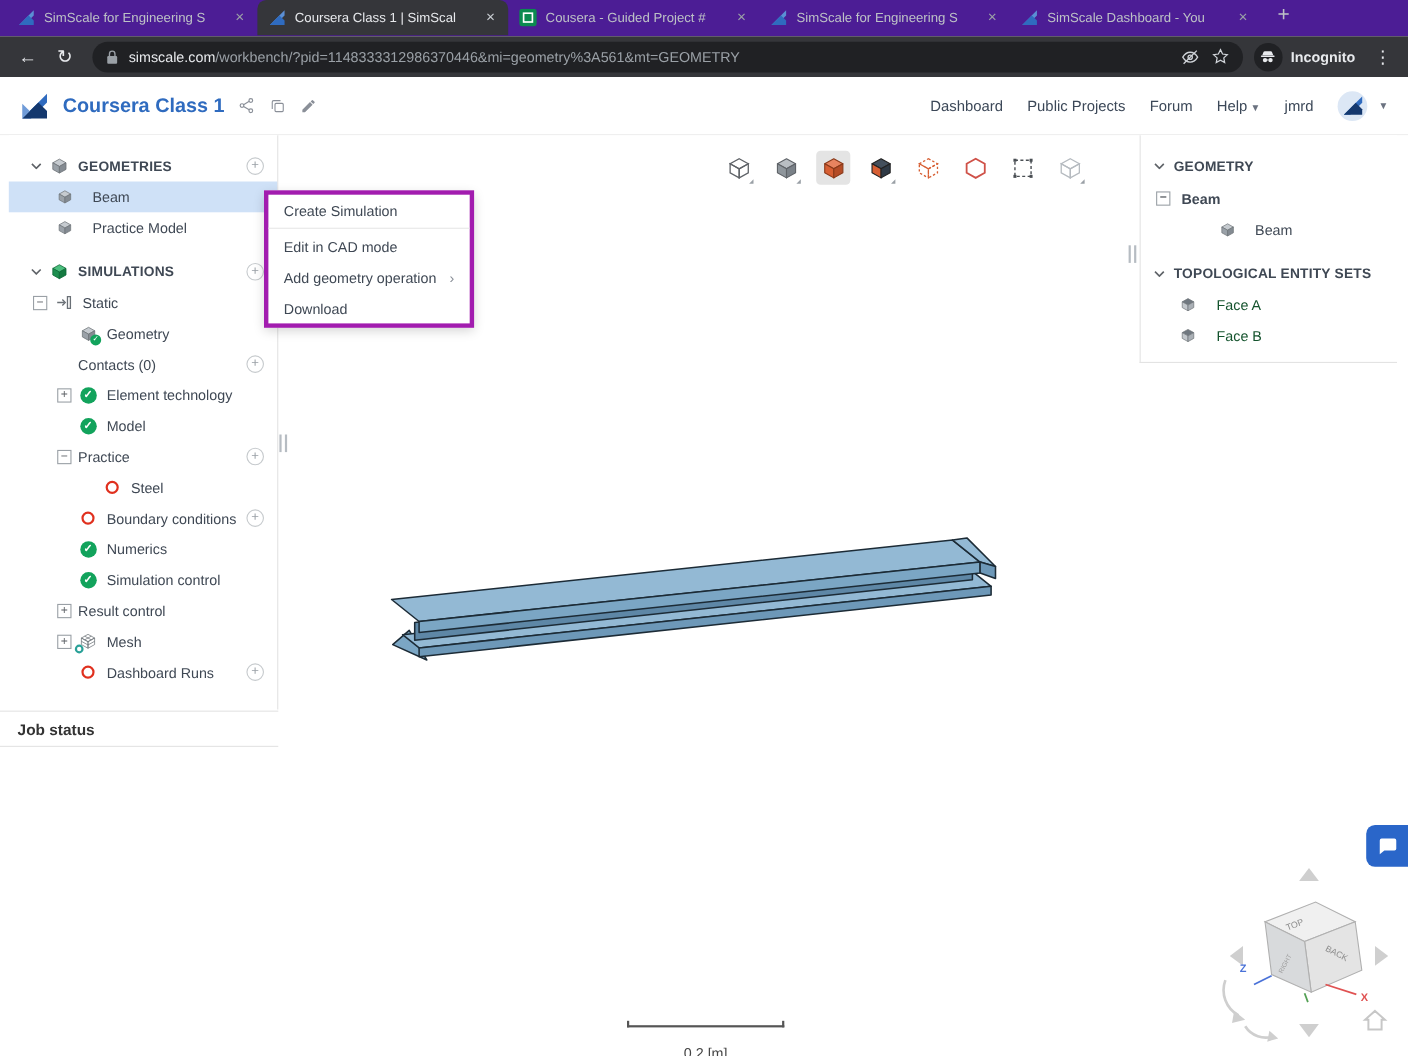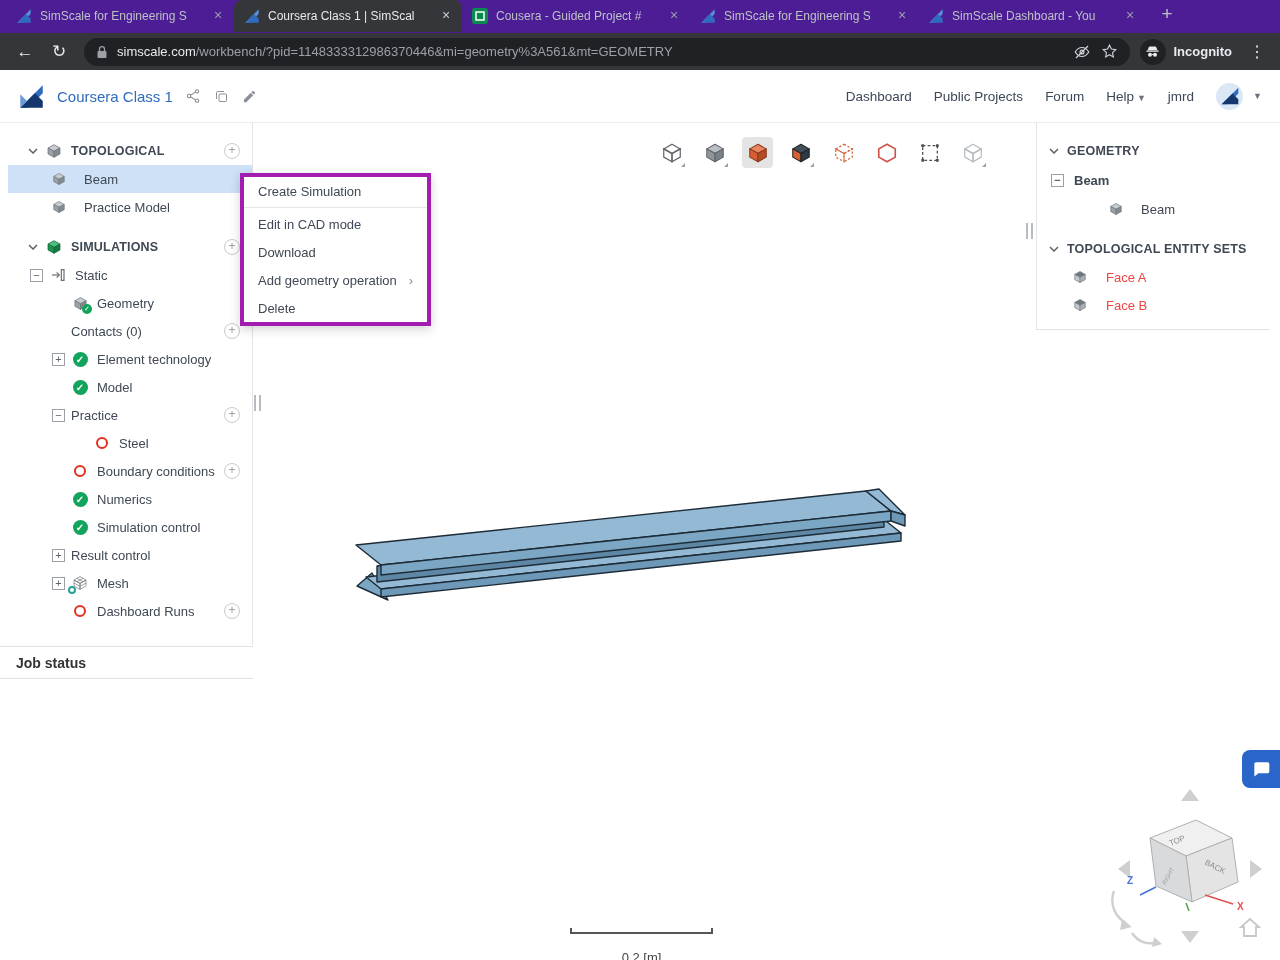--- a/index.html
+++ b/index.html
@@ -31,21 +31,21 @@
   .incognito-badge { display:flex; align-items:center; gap:8px; color:#e8eaed; font-size:13px;
     font-weight:bold; padding-right:8px; }
   .spy-circle { width:26px; height:26px; border-radius:50%; background:#202124; display:flex;
     align-items:center; justify-content:center; }
   .kebab { color:#e8eaed; font-size:16px; width:26px; text-align:center; background:none; border:none; }
 
   
   .appheader { height:53px; background:#fff; display:flex; align-items:center; padding:0 18px;
     border-bottom:1px solid #ececec; }
   .applogo { width:27px; height:27px; display:inline-flex; }
-  .apptitle { color:var(--accent-blue,#2f6bbf); font-weight:normal; font-size:15px; margin:0 4px 0 12px; }
+  .apptitle { color:var(--accent-blue,#2f6bbf); font-weight:bold; font-size:18px; margin:0 4px 0 12px; }
   .title-tools { display:flex; gap:13px; align-items:center; margin-left:8px; }
   .ttool { display:inline-flex; background:none; border:none; }
   .header-right { margin-left:auto; display:flex; align-items:center; gap:22px; font-size:13.5px; color:#3c4858; }
   .hnav { color:#3c4858; text-decoration:none; }
   .help-caret { font-size:9px; color:#6b7280; margin-left:3px; }
   .avatar { width:27px; height:27px; border-radius:50%; overflow:hidden; background:#dce7f5;
     display:inline-flex; align-items:center; justify-content:center; }
   .av-caret { font-size:9px; color:#6b7280; margin-left:-12px; }
 
   
@@ -89,21 +89,21 @@
   .ctx-item .sub { margin-left:auto; color:#8a8f98; font-size:13px; }
   .ctx-sep { height:1px; background:#e6e6e6; margin:2px 0; }
 
   
   .rightpanel { position:absolute; right:10px; top:0; width:234px; border-left:1px solid #e3e3e3;
     border-bottom:1px solid #e3e3e3; background:#fff; padding:14px 0 10px; z-index:5; }
   .rp-head { height:28px; display:flex; align-items:center; padding-left:12px; gap:8px; }
   .rp-root { height:30px; display:flex; align-items:center; padding-left:14px; font-size:13px;
     font-weight:bold; color:#3f4854; }
   .rp-child { height:28px; display:flex; align-items:center; padding-left:70px; gap:8px; font-size:13px; color:#3f4854; }
-  .rp-item { height:28px; display:flex; align-items:center; padding-left:34px; gap:9px; font-size:13px; color:#ef4444; }
+  .rp-item { height:28px; display:flex; align-items:center; padding-left:34px; gap:9px; font-size:13px; color:#14532d; }
   .rp-gap { height:12px; }
 
   
   .viewport { position:absolute; inset:0; }
   .vtoolbar { position:absolute; left:656px; top:14px; display:flex; gap:12px; z-index:10; }
   .vtool { width:31px; height:31px; display:flex; align-items:center; justify-content:center;
     border-radius:4px; position:relative; background:none; border:none; }
   .vtool.active { background:#e4e4e4; }
   .nub { position:absolute; right:2px; bottom:1px; width:0; height:0; border-left:4px solid transparent;
     border-bottom:4px solid #9aa0a6; }
@@ -408,21 +408,21 @@
         </span>
       <span class="sicon" id="geos-icon">
           <svg width="16" height="16" viewBox="0 0 24 24">
             <g stroke="#6d7378" stroke-width="1.1" stroke-linejoin="round">
               <polygon points="12,2.5 21,7.5 12,12.5 3,7.5" fill="#c6cbd0"></polygon>
               <polygon points="3,7.5 12,12.5 12,21.5 3,16.5" fill="#9aa1a8"></polygon>
               <polygon points="12,12.5 21,7.5 21,16.5 12,21.5" fill="#848b92"></polygon>
             </g>
           </svg>
         </span>
-      <span class="sec-title">TOPOLOGICAL</span>
+      <span class="sec-title">GEOMETRIES</span>
       <span class="rowplus">+</span>
     </div>
     <div id="geo-items">
         <div class="g-row sel">
           <span class="ticon">
             <svg width="14" height="14" viewBox="0 0 24 24">
               <g stroke="#6d7378" stroke-width="1.1" stroke-linejoin="round">
                 <polygon points="12,2.5 21,7.5 12,12.5 3,7.5" fill="#c6cbd0"></polygon>
                 <polygon points="3,7.5 12,12.5 12,21.5 3,16.5" fill="#9aa1a8"></polygon>
                 <polygon points="12,12.5 21,7.5 21,16.5 12,21.5" fill="#848b92"></polygon>
@@ -582,28 +582,25 @@
 
   <div class="ctxmenu" id="ctxmenu">
       <div class="ctx-item">
         <span>Create Simulation</span>
       </div>
       <div class="ctx-sep"></div>
       <div class="ctx-item">
         <span>Edit in CAD mode</span>
       </div>
       <div class="ctx-item">
-        <span>Download</span>
-      </div>
-      <div class="ctx-item">
         <span>Add geometry operation</span>
         <span class="sub">›</span>
       </div>
       <div class="ctx-item">
-        <span>Delete</span>
+        <span>Download</span>
       </div>
     </div>
 
   <aside class="rightpanel">
     <div class="rp-head">
       <span class="chev">
           <svg width="10" height="6">
             <path d="M1 1 L5 5 L9 1" stroke="#5f6368" fill="none" stroke-width="1.5"></path>
           </svg>
         </span>

